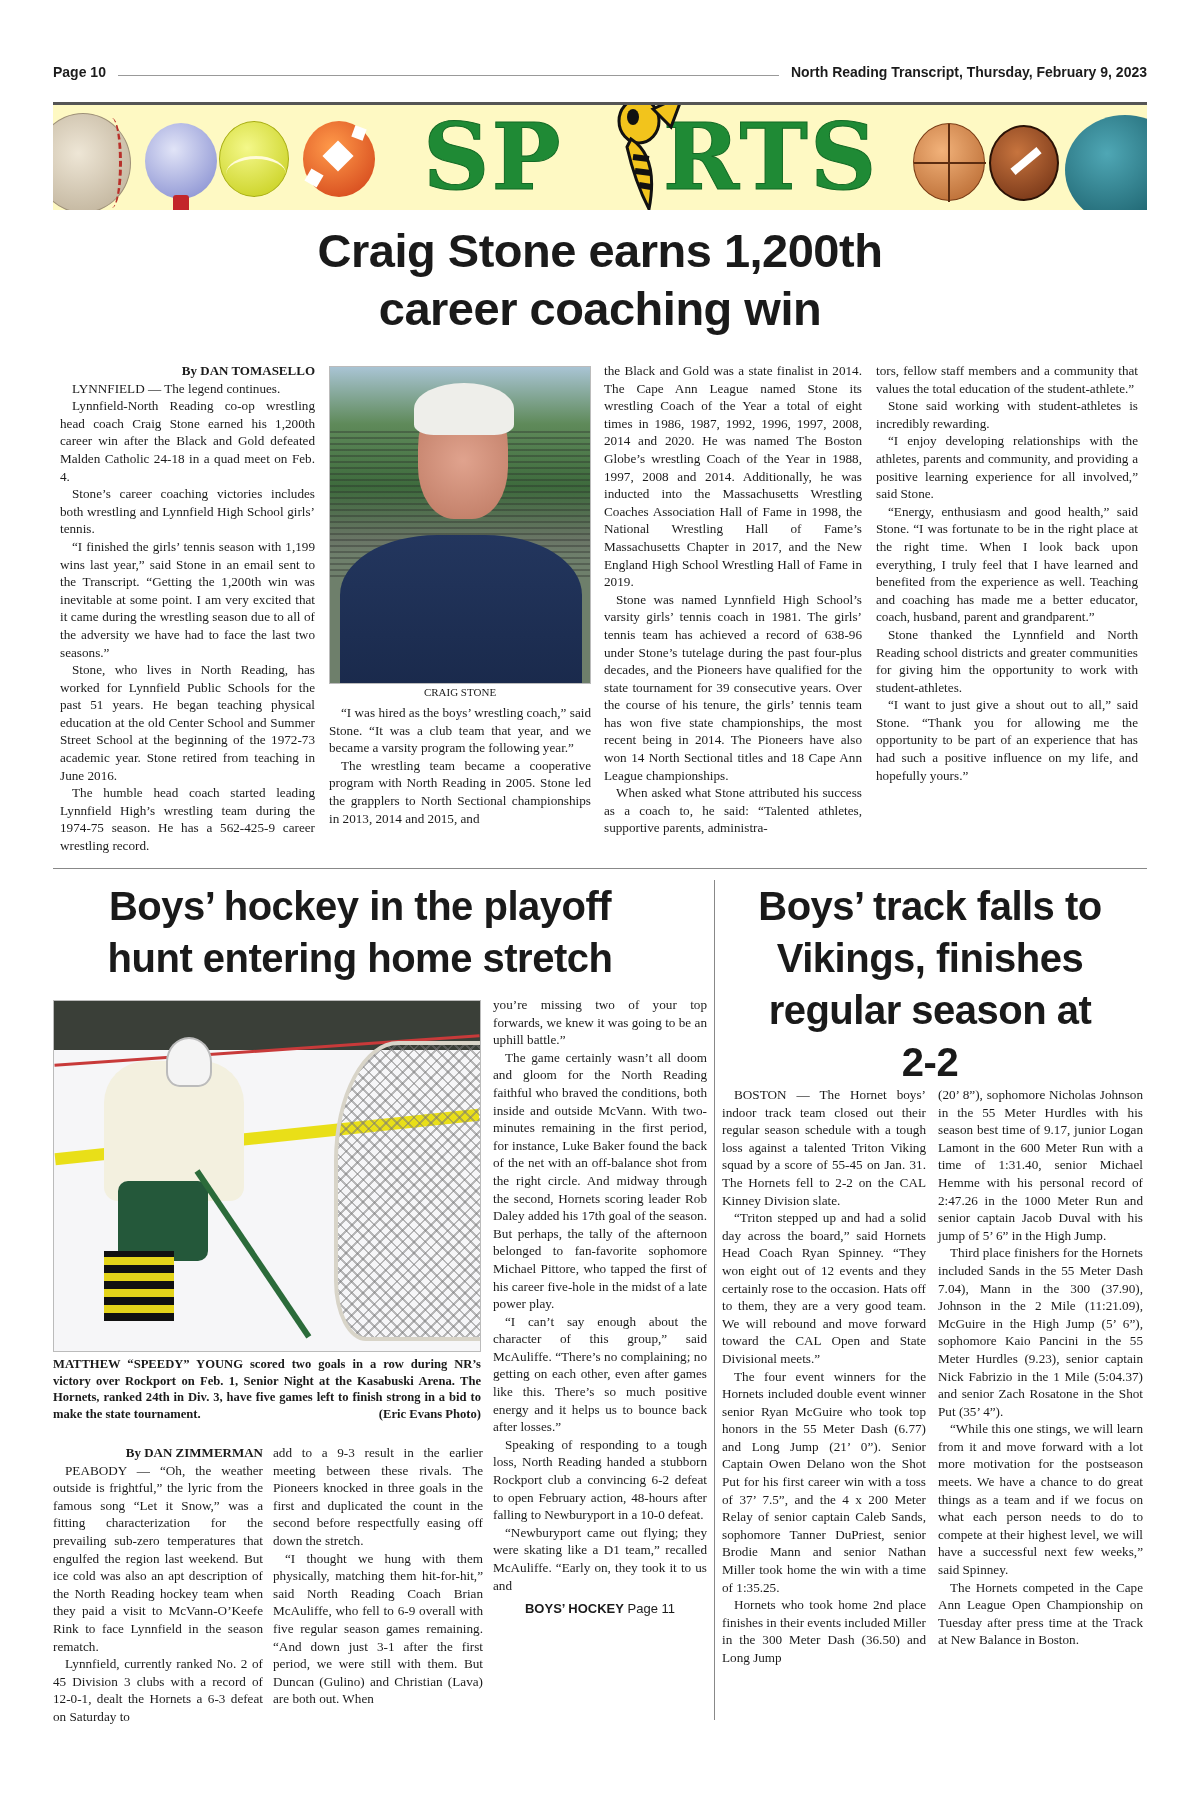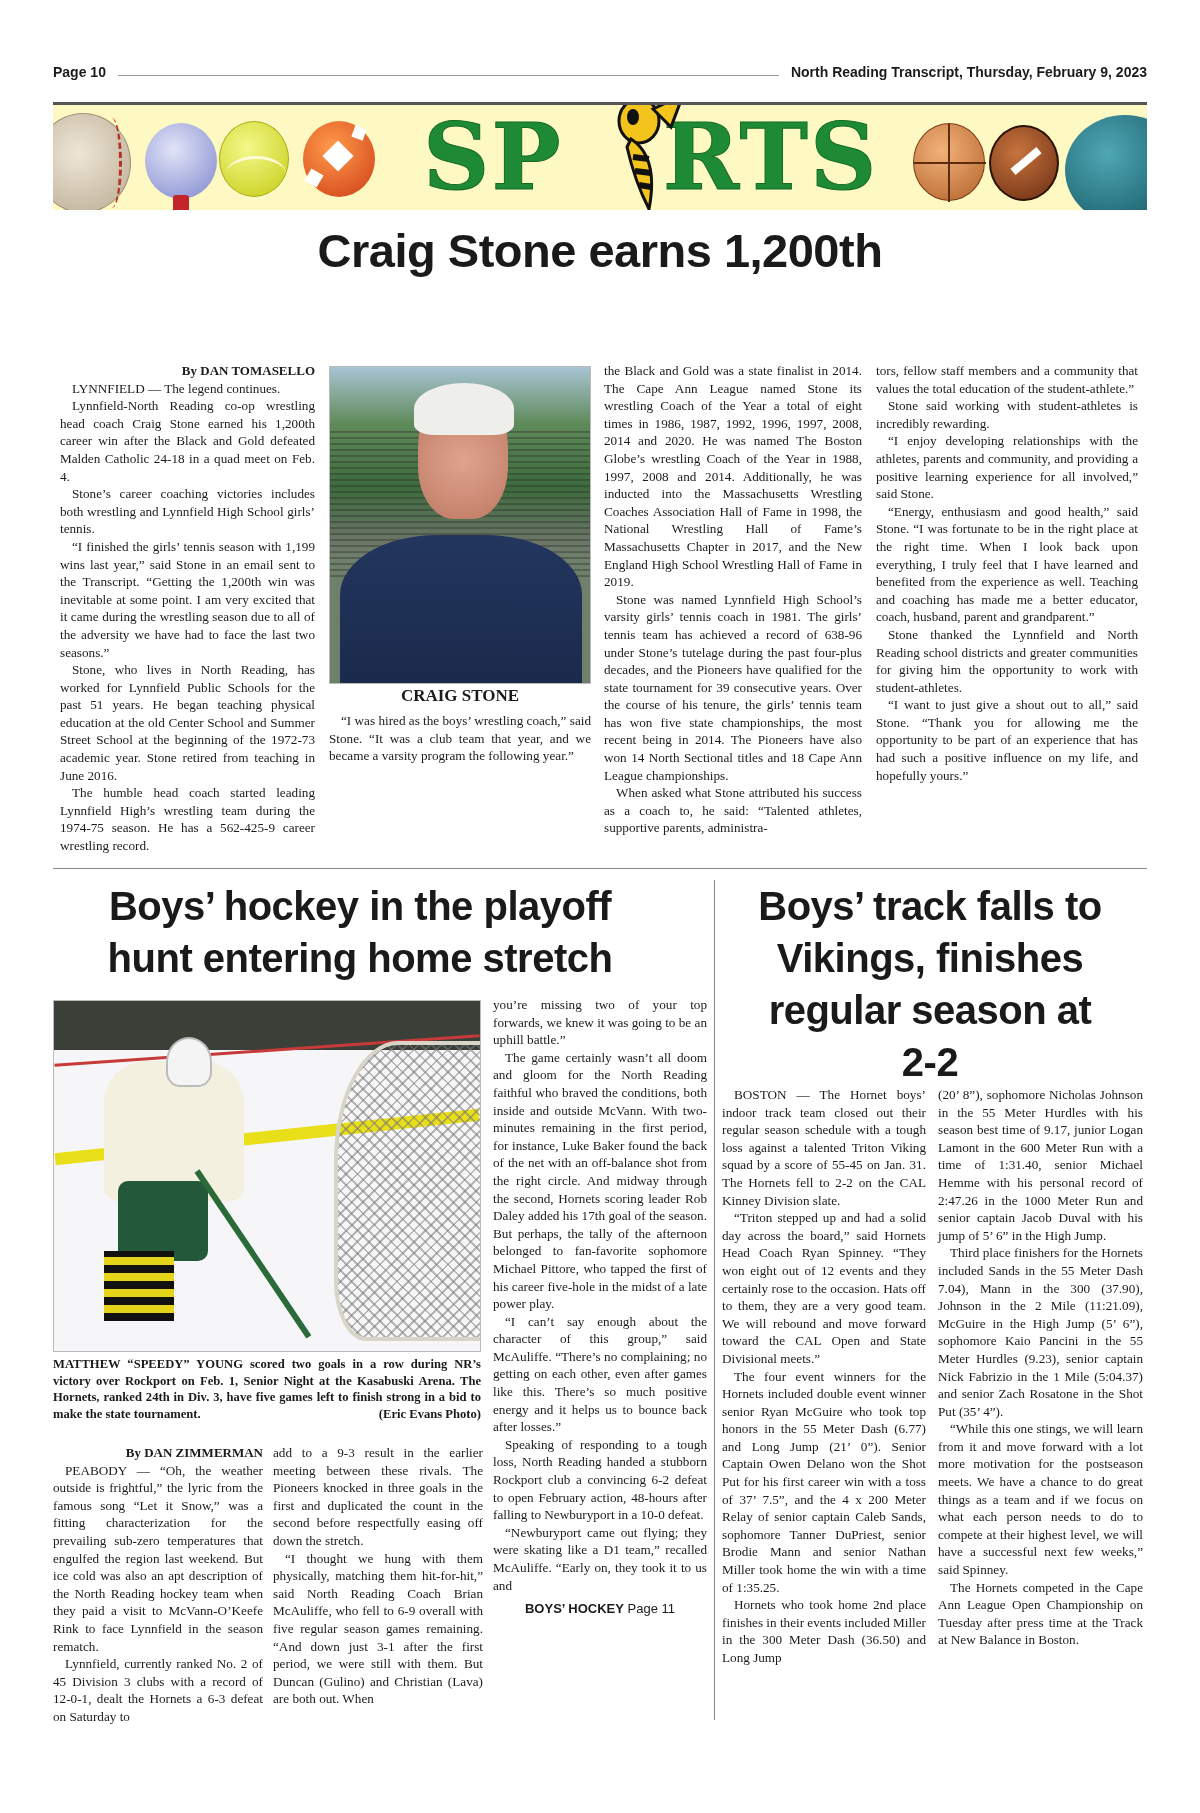--- a/index.html
+++ b/index.html
@@ -11,21 +11,21 @@
 .banner{top:102px;left:53px;width:1094px;height:108px;background:#fef9c3;border-top:3px solid #555;overflow:hidden}
 .ball{position:absolute;border-radius:50%}
 .sports-word{position:absolute;top:2px;left:370px;width:560px;height:100px;font-family:"DejaVu Serif",serif;font-weight:bold;font-size:92px;color:#1f8a35;letter-spacing:2px;line-height:100px;-webkit-text-stroke:1px #136b25}
 .mascot{position:absolute;left:548px;top:-18px;width:90px;height:130px}
 h1,h2{font-family:Liberation Sans, sans-serif;font-weight:bold;text-align:center;color:#1a1a1a;letter-spacing:-0.5px}
 .h-main{top:222px;left:60px;width:1080px;font-size:47px;line-height:58px}
 .col{font-size:13.2px;line-height:17.6px;text-align:justify;hyphens:auto}
 .col p{text-indent:12px}
 .byline{text-align:right;font-weight:bold;font-size:13px;text-indent:0!important}
 .photo{border:1px solid #bbb;overflow:hidden}
-.caption-name{font-weight:bold;text-align:center;font-size:17px}
+.caption-name{font-weight:normal;text-align:center;font-size:11px}
 .vrule{background:#888;width:1px}
 .hrule{background:#888;height:1px}
 .hcap{font-weight:bold;font-size:12.6px;line-height:16.6px;text-align:justify}
 .jump{font-family:"Liberation Sans",sans-serif;font-size:13px;text-align:center}
 .jump b{font-weight:bold}
 </style>
 </head>
 <body>
 
 <div class="abs folio">
@@ -64,20 +64,21 @@
     <div style="position:absolute;left:0;top:38px;width:72px;height:2px;background:#5b2c10"></div>
   </div>
   <div class="ball" style="left:936px;top:20px;width:70px;height:76px;background:radial-gradient(circle at 40% 35%,#c7743e,#6b2d12);border:2px solid #2a1206">
     <div style="position:absolute;left:18px;top:30px;width:34px;height:8px;background:#fff;transform:rotate(-40deg)"></div>
   </div>
   <div class="ball" style="left:1012px;top:10px;width:120px;height:110px;background:radial-gradient(circle at 35% 35%,#4fa7b5,#0b4a55);"></div>
 </div>
 
 <h1 class="abs h-main">
   <span>Craig Stone earns 1,200th</span><br>
+  <span>career coaching win</span>
 </h1>
 
 <div class="abs col" style="top:362px;left:60px;width:255px">
   <p class="byline">By DAN TOMASELLO</p>
   <p>LYNNFIELD — The legend continues.</p>
   <p>Lynnfield-North Reading co-op wrestling head coach Craig Stone earned his 1,200th career win after the Black and Gold defeated Malden Catholic 24-18 in a quad meet on Feb. 4.</p>
   <p>Stone’s career coaching victories includes both wrestling and Lynnfield High School girls’ tennis.</p>
   <p>“I finished the girls’ tennis season with 1,199 wins last year,” said Stone in an email sent to the Transcript. “Getting the 1,200th win was inevitable at some point. I am very excited that it came during the wrestling season due to all of the adversity we have had to face the last two seasons.”</p>
   <p>Stone, who lives in North Reading, has worked for Lynnfield Public Schools for the past 51 years. He began teaching physical education at the old Center School and Summer Street School at the beginning of the 1972-73 academic year. Stone retired from teaching in June 2016.</p>
   <p>The humble head coach started leading Lynnfield High’s wrestling team during the 1974-75 season. He has a 562-425-9 career wrestling record.</p>
@@ -86,20 +87,21 @@
 <div class="abs" style="top:366px;left:329px;width:262px">
   <div class="photo" style="height:318px;background:linear-gradient(180deg,#a9c4d4 0%,#5f8a5a 18%,#3d6a3c 38%,#6a7566 55%,#6e7f6b 60%);position:relative">
     <div style="position:absolute;left:0;top:60px;width:100%;height:150px;background:repeating-linear-gradient(0deg,rgba(40,40,40,.35) 0 2px,transparent 2px 6px)"></div>
     <div style="position:absolute;left:88px;top:22px;width:90px;height:130px;border-radius:45% 45% 40% 40%;background:radial-gradient(circle at 50% 55%,#e0a38e,#b8735c)"></div>
     <div style="position:absolute;left:84px;top:16px;width:100px;height:52px;border-radius:50% 50% 20% 20%;background:#eeeeea"></div>
     <div style="position:absolute;left:10px;top:168px;width:242px;height:150px;border-radius:40% 40% 0 0;background:linear-gradient(180deg,#23365e,#1a2a4c)"></div>
   </div>
   <p class="caption-name" style="margin-top:2px;font-family:'Liberation Serif',serif">CRAIG STONE</p>
   <div class="col" style="margin-top:6px">
     <p>“I was hired as the boys’ wrestling coach,” said Stone. “It was a club team that year, and we became a varsity program the following year.”</p>
+    <p>The wrestling team became a cooperative program with North Reading in 2005. Stone led the grapplers to North Sectional championships in 2013, 2014 and 2015, and</p>
   </div>
 </div>
 
 <div class="abs col" style="top:362px;left:604px;width:258px">
   <p style="text-indent:0">the Black and Gold was a state finalist in 2014. The Cape Ann League named Stone its wrestling Coach of the Year a total of eight times in 1986, 1987, 1992, 1996, 1997, 2008, 2014 and 2020. He was named The Boston Globe’s wrestling Coach of the Year in 1988, 1997, 2008 and 2014. Additionally, he was inducted into the Massachusetts Wrestling Coaches Association Hall of Fame in 1998, the National Wrestling Hall of Fame’s Massachusetts Chapter in 2017, and the New England High School Wrestling Hall of Fame in 2019.</p>
   <p>Stone was named Lynnfield High School’s varsity girls’ tennis coach in 1981. The girls’ tennis team has achieved a record of 638-96 under Stone’s tutelage during the past four-plus decades, and the Pioneers have qualified for the state tournament for 39 consecutive years. Over the course of his tenure, the girls’ tennis team has won five state championships, the most recent being in 2014. The Pioneers have also won 14 North Sectional titles and 18 Cape Ann League championships.</p>
   <p>When asked what Stone attributed his success as a coach to, he said: “Talented athletes, supportive parents, administra-</p>
 </div>
 
 <div class="abs col" style="top:362px;left:876px;width:262px">

